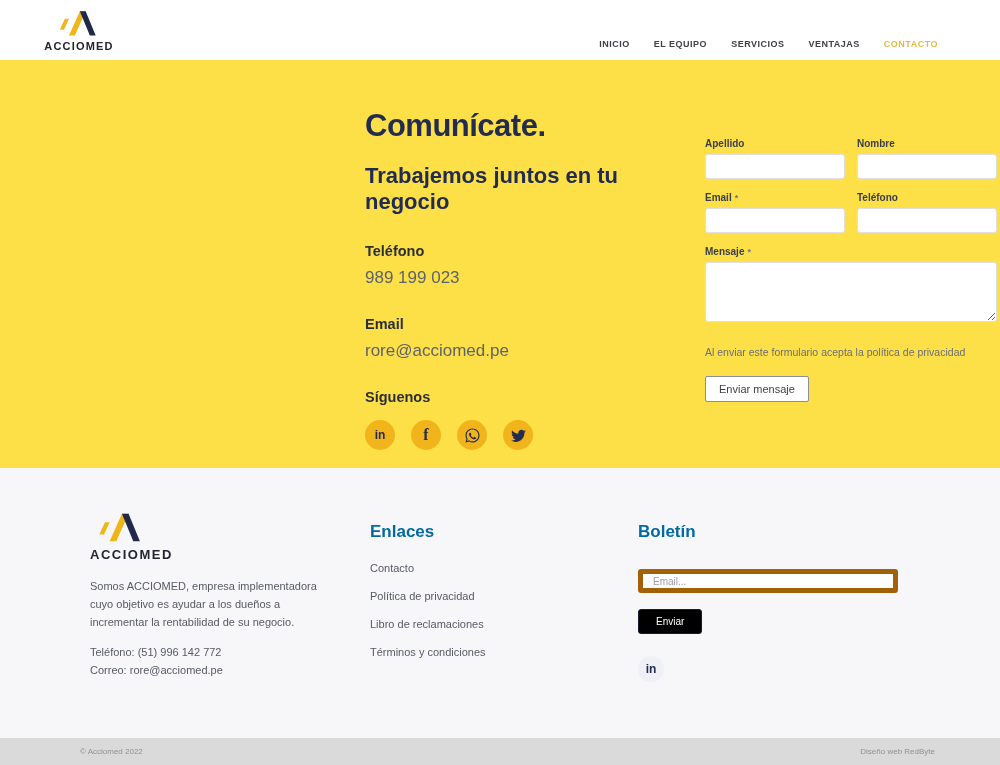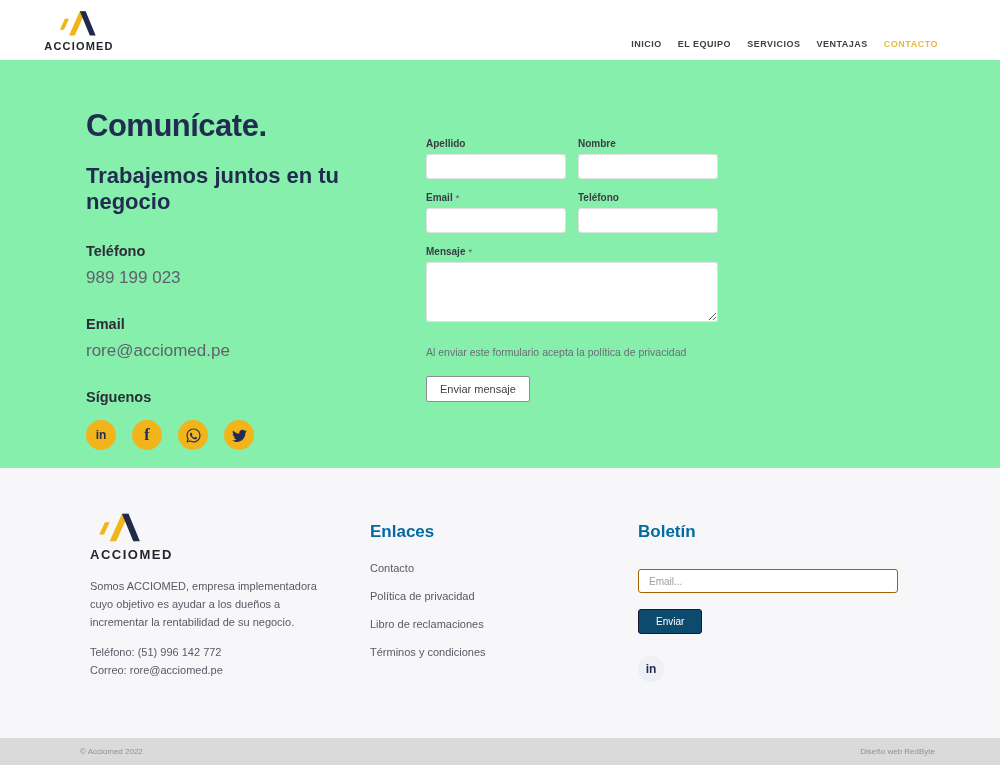--- a/index.html
+++ b/index.html
@@ -8,27 +8,27 @@
     font-family: "Liberation Sans", sans-serif;
     background:#ffffff; color:#232c50; overflow:hidden; position:relative;
   }
 
   
   .header { height:60px; display:flex; align-items:center; justify-content:space-between;
             padding:0 62px 0 40px; background:#fff; }
   .logo { display:flex; flex-direction:column; align-items:center; width:78px; }
   .logo svg { display:block; }
   .logo-text { font-size:11px; font-weight:bold; letter-spacing:1.2px; color:#23252e; margin-top:2px; }
-  .nav { display:flex; gap:16px; align-items:flex-end;margin-top:28px; }
+  .nav { display:flex; gap:24px; align-items:flex-end;margin-top:28px; }
   .nav-item { font-size:9px; font-weight:bold; letter-spacing:0.5px; color:#3f4046;
               text-decoration:none; cursor:pointer; }
   .nav-item.active { color:#e4ba44; }
 
   
-  .main { height:408px; display:flex; padding:48px 0 0 86px; background:#86efac; }
+  .main { height:408px; display:flex; padding:48px 0 0 111px; background:#fde047;justify-content:flex-end; }
   .hero-col { width:300px; margin-right:40px; }
   .hero-title { font-size:31px; font-weight:bold; color:#222c50; letter-spacing:-0.5px; }
   .hero-subtitle { font-size:22px; font-weight:bold; color:#222c50; margin-top:19px; }
   .info-label { font-size:14.5px; font-weight:bold; color:#2b2e36; margin-top:28px; }
   .info-value { font-size:17px; color:#5e626b; margin-top:9px; }
   .social-row { display:flex; gap:16px; margin-top:15px; }
   .social-btn { width:30px; height:30px; border-radius:50%; background:#f2b41b; border:none;
                 display:flex; align-items:center; justify-content:center; cursor:pointer;
                 color:#232c50; }
   .social-glyph-in { font-size:12px; font-weight:bold; }
@@ -58,25 +58,25 @@
   .f-col3 { width:260px; margin-left:18px; padding-top:12px; }
   .f-logo { display:flex; flex-direction:column; align-items:flex-start; width:84px; }
   .f-logo svg { display:block; margin-left:6px; }
   .f-logo .logo-text { font-size:13px; letter-spacing:1.5px; margin-top:3px; }
   .f-desc { font-size:11px; color:#565a63; line-height:1.65; margin-top:15px; width:240px; }
   .f-contact { font-size:11px; color:#565a63; line-height:1.6; margin-top:13px; }
   .f-heading { font-size:17px; font-weight:bold; color:#0369a1; }
   .f-links { list-style:none; margin-top:16px; }
   .f-links li { margin-bottom:10px; }
   .f-link { font-size:11px; color:#565a63; text-decoration:none; cursor:pointer; }
-  .newsletter-input { width:260px; height:24px; border:1px solid #a16207; border-radius:3px;
+  .newsletter-input { width:260px; height:24px; border:5px solid #a16207; border-radius:3px;
                       background:#fff; padding:0 10px; font-size:10px; color:#333; outline:none;
                       margin-top:27px; }
   .newsletter-input::placeholder { color:#9a9da4; }
-  .newsletter-btn { margin-top:16px; background:#0c4a6e; color:#fff; border:1px solid #141b33;
+  .newsletter-btn { margin-top:16px; background:#000000; color:#fff; border:1px solid #141b33;
                     border-radius:3px; padding:6px 17px; font-size:10px; cursor:pointer;
                     font-family:"Liberation Sans", sans-serif; }
   .f-social { margin-top:22px; width:26px; height:26px; border-radius:50%; background:#eef0f6;
               display:flex; align-items:center; justify-content:center; cursor:pointer;
               border:none; color:#232c50; font-size:12px; font-weight:bold; }
 
   
   .bottombar { height:27px; background:#dadada; display:flex; align-items:center;
                justify-content:space-between; padding:0 65px 0 80px; }
   .bottombar span { font-size:8px; color:#919191; }

